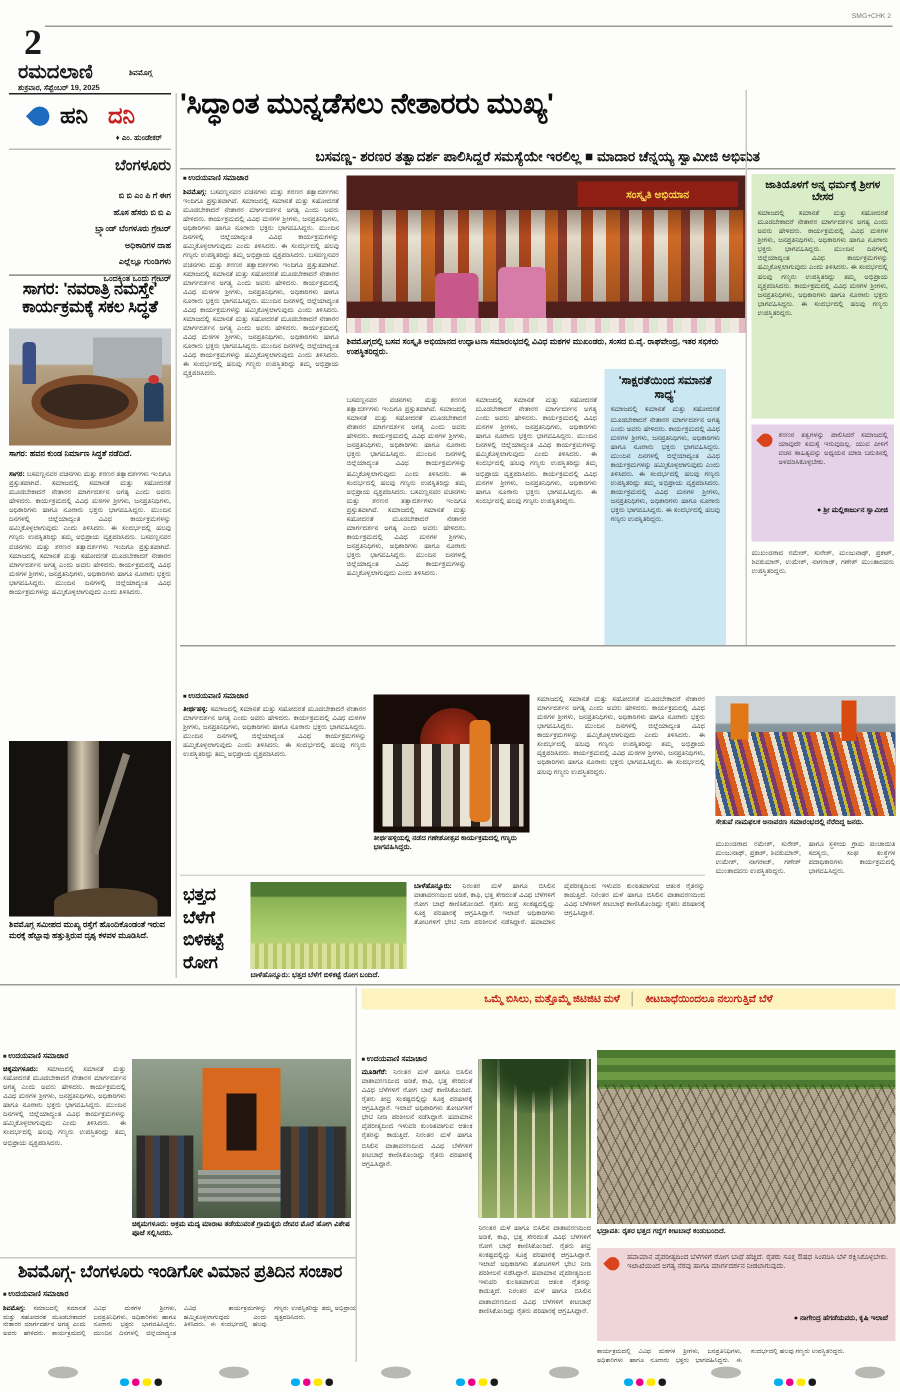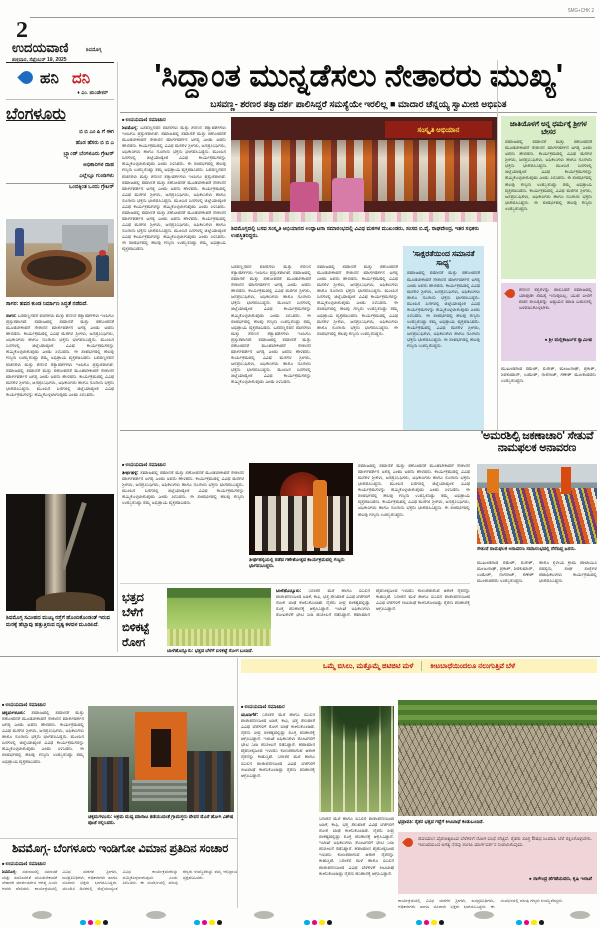--- a/index.html
+++ b/index.html
@@ -22,46 +22,47 @@
   .oval{width:20px;height:8px;background:#b9b9b3;border-radius:50%;}
   .dots span{display:inline-block;width:5.5px;height:5.5px;border-radius:50%;margin-right:2px;}
 </style>
 </head>
 <body>
 <div id="sheet">
 
   <div class="p rule" style="left:30px;top:17px;width:565px;height:1px;"></div>
   <div class="p" style="right:6px;top:8px;font-size:4.5px;color:#777;">SMG+CHK 2</div>
   <div class="p" style="left:16px;top:16px;font-size:24px;font-weight:bold;font-family:'Liberation Serif',serif;">2</div>
-  <div class="p" style="left:12px;top:40px;font-size:13px;font-weight:bold;">ಉದಯವಾಣಿ</div>
+  <div class="p" style="left:12px;top:40px;font-size:13px;font-weight:bold;">ರಮದಲಾಣಿ</div>
   <div class="p" style="left:86px;top:46px;font-size:5px;font-weight:bold;">ಶಿವಮೊಗ್ಗ</div>
   <div class="p" style="left:12px;top:56px;font-size:5px;font-weight:bold;color:#222;">ಶುಕ್ರವಾರ, ಸೆಪ್ಟೆಂಬರ್ 19, 2025</div>
 
-  <div class="p hl" style="left:120px;top:60px;width:477px;height:38px;font-size:31px;text-align:center;">'ಸಿದ್ಧಾಂತ ಮುನ್ನಡೆಸಲು ನೇತಾರರು ಮುಖ್ಯ'</div>
+  <div class="p hl" style="left:120px;top:60px;width:477px;height:38px;font-size:19px;">'ಸಿದ್ಧಾಂತ ಮುನ್ನಡೆಸಲು ನೇತಾರರು ಮುಖ್ಯ'</div>
   <div class="p" style="left:120px;top:99px;width:477px;font-size:9px;font-weight:bold;text-align:center;color:#111;">ಬಸವಣ್ಣ- ಶರಣರ ತತ್ವಾದರ್ಶ ಪಾಲಿಸಿದ್ದರೆ ಸಮಸ್ಯೆಯೇ ಇರಲಿಲ್ಲ ■ ಮಾದಾರ ಚೆನ್ನಯ್ಯ ಸ್ವಾಮೀಜಿ ಅಭಿಮತ</div>
   <div class="p rule" style="left:120px;top:112px;width:477px;height:1px;"></div>
 
   <div class="p" style="left:6px;top:62px;width:108px;height:120px;border-top:1.5px solid #222;border-bottom:1px solid #999;">
     <div style="position:absolute;left:14px;top:8px;width:13px;height:13px;background:#1d6cc0;border-radius:50% 50% 50% 0;transform:rotate(45deg);"></div>
     <span style="position:absolute;left:34px;top:6px;font-size:15px;font-weight:bold;color:#111;">ಹನಿ</span>
     <span style="position:absolute;left:66px;top:6px;font-size:15px;font-weight:bold;color:#c42020;">ದನಿ</span>
     <div style="position:absolute;right:6px;top:26px;font-size:5px;font-weight:bold;">♦ ಎಂ. ಹುಂಡೇಕರ್</div>
     <div style="position:absolute;left:0;top:36px;width:108px;border-top:1px solid #bbb;"></div>
-    <div style="position:absolute;left:0;top:42px;width:108px;text-align:left;font-size:16px;font-weight:bold;text-decoration:underline;">ಬೆಂಗಳೂರು</div>
+    <div style="position:absolute;left:0;top:42px;width:108px;text-align:right;font-size:10px;font-weight:bold;">ಬೆಂಗಳೂರು</div>
   </div>
   <div class="p" style="left:10px;top:126px;width:104px;text-align:right;font-size:5.4px;font-weight:bold;line-height:11px;color:#222;">
     <div>ಬಿ ಬಿ ಎಂ ಪಿ ಗೆ ಈಗ</div>
     <div>ಹೊಸ ಹೆಸರು ಬಿ ಬಿ ಎ</div>
     <div>ಬ್ರ್ಯಾಂಡ್ ಬೆಂಗಳೂರು ಗ್ರೇಟರ್</div>
     <div>ಅಧಿಕಾರಿಗಳ ದಾಹ</div>
     <div>ಎಲ್ಲೆಲ್ಲೂ ಗುಂಡಿಗಳು</div>
     <div>ಒಂದಕ್ಕಿಂತ ಒಂದು ಗ್ರೇಟರ್</div>
   </div>
   <div class="p rule" style="left:6px;top:183px;width:108px;height:1px;"></div>
 
+  <div class="p hl" style="left:4px;top:188px;width:112px;height:28px;font-size:11px;text-align:center;">ಸಾಗರ: 'ನವರಾತ್ರಿ ನಮಸ್ತೇ' ಕಾರ್ಯಕ್ರಮಕ್ಕೆ ಸಕಲ ಸಿದ್ಧತೆ</div>
   <div class="p photo" style="left:6px;top:219px;width:108px;height:78px;background:linear-gradient(#c7ccd1 0%,#c7ccd1 30%,#b5a284 32%,#9b7b58 100%);">
     <div style="position:absolute;left:52%;top:8%;width:42%;height:34%;background:#a9afb2;"></div>
     <div style="position:absolute;left:14%;top:40%;width:66%;height:46%;border:6px solid #7c4b2c;border-radius:50%;background:#38281e;box-sizing:border-box;"></div>
     <div style="position:absolute;left:8%;top:12%;width:9%;height:36%;background:#3a4f86;border-radius:3px 3px 0 0;"></div>
     <div style="position:absolute;right:5%;top:46%;width:12%;height:34%;background:#28415f;border-radius:3px 3px 0 0;"></div>
     <div style="position:absolute;right:7%;top:40%;width:7%;height:8%;background:#c33;border-radius:50%;"></div>
   </div>
   <div class="p cap" style="left:6px;top:300px;width:108px;height:10px;">ಸಾಗರ: ಹವನ ಕುಂಡ ನಿರ್ಮಾಣ ಸಿದ್ಧತೆ ನಡೆದಿದೆ.</div>
   <div class="p bt" style="left:6px;top:313px;width:108px;height:176px;"><b>ಸಾಗರ:</b> <span>ಬಸವಣ್ಣನವರ ವಚನಗಳು ಮತ್ತು ಶರಣರ ತತ್ವಾದರ್ಶಗಳು ಇಂದಿಗೂ ಪ್ರಸ್ತುತವಾಗಿವೆ. ಸಮಾಜದಲ್ಲಿ ಸಮಾನತೆ ಮತ್ತು ಸಹೋದರತೆ ಮೂಡಬೇಕಾದರೆ ನೇತಾರರ ಮಾರ್ಗದರ್ಶನ ಅಗತ್ಯ ಎಂದು ಅವರು ಹೇಳಿದರು. ಕಾರ್ಯಕ್ರಮದಲ್ಲಿ ವಿವಿಧ ಮಠಗಳ ಶ್ರೀಗಳು, ಜನಪ್ರತಿನಿಧಿಗಳು, ಅಧಿಕಾರಿಗಳು ಹಾಗೂ ನೂರಾರು ಭಕ್ತರು ಭಾಗವಹಿಸಿದ್ದರು. ಮುಂದಿನ ದಿನಗಳಲ್ಲಿ ಜಿಲ್ಲೆಯಾದ್ಯಂತ ವಿವಿಧ ಕಾರ್ಯಕ್ರಮಗಳನ್ನು ಹಮ್ಮಿಕೊಳ್ಳಲಾಗುವುದು ಎಂದು ತಿಳಿಸಿದರು. ಈ ಸಂದರ್ಭದಲ್ಲಿ ಹಲವು ಗಣ್ಯರು ಉಪಸ್ಥಿತರಿದ್ದು ತಮ್ಮ ಅಭಿಪ್ರಾಯ ವ್ಯಕ್ತಪಡಿಸಿದರು. ಬಸವಣ್ಣನವರ ವಚನಗಳು ಮತ್ತು ಶರಣರ ತತ್ವಾದರ್ಶಗಳು ಇಂದಿಗೂ ಪ್ರಸ್ತುತವಾಗಿವೆ. ಸಮಾಜದಲ್ಲಿ ಸಮಾನತೆ ಮತ್ತು ಸಹೋದರತೆ ಮೂಡಬೇಕಾದರೆ ನೇತಾರರ ಮಾರ್ಗದರ್ಶನ ಅಗತ್ಯ ಎಂದು ಅವರು ಹೇಳಿದರು. ಕಾರ್ಯಕ್ರಮದಲ್ಲಿ ವಿವಿಧ ಮಠಗಳ ಶ್ರೀಗಳು, ಜನಪ್ರತಿನಿಧಿಗಳು, ಅಧಿಕಾರಿಗಳು ಹಾಗೂ ನೂರಾರು ಭಕ್ತರು ಭಾಗವಹಿಸಿದ್ದರು. ಮುಂದಿನ ದಿನಗಳಲ್ಲಿ ಜಿಲ್ಲೆಯಾದ್ಯಂತ ವಿವಿಧ ಕಾರ್ಯಕ್ರಮಗಳನ್ನು ಹಮ್ಮಿಕೊಳ್ಳಲಾಗುವುದು ಎಂದು ತಿಳಿಸಿದರು.</span></div>
   <div class="p photo" style="left:6px;top:494px;width:108px;height:117px;background:#14110e;">
@@ -113,21 +114,20 @@
   <div class="p by" style="left:122px;top:461px;">ಉದಯವಾಣಿ ಸಮಾಚಾರ</div>
   <div class="p bt" style="left:122px;top:470px;width:122px;height:112px;"><b>ತೀರ್ಥಹಳ್ಳಿ:</b> <span>ಸಮಾಜದಲ್ಲಿ ಸಮಾನತೆ ಮತ್ತು ಸಹೋದರತೆ ಮೂಡಬೇಕಾದರೆ ನೇತಾರರ ಮಾರ್ಗದರ್ಶನ ಅಗತ್ಯ ಎಂದು ಅವರು ಹೇಳಿದರು. ಕಾರ್ಯಕ್ರಮದಲ್ಲಿ ವಿವಿಧ ಮಠಗಳ ಶ್ರೀಗಳು, ಜನಪ್ರತಿನಿಧಿಗಳು, ಅಧಿಕಾರಿಗಳು ಹಾಗೂ ನೂರಾರು ಭಕ್ತರು ಭಾಗವಹಿಸಿದ್ದರು. ಮುಂದಿನ ದಿನಗಳಲ್ಲಿ ಜಿಲ್ಲೆಯಾದ್ಯಂತ ವಿವಿಧ ಕಾರ್ಯಕ್ರಮಗಳನ್ನು ಹಮ್ಮಿಕೊಳ್ಳಲಾಗುವುದು ಎಂದು ತಿಳಿಸಿದರು. ಈ ಸಂದರ್ಭದಲ್ಲಿ ಹಲವು ಗಣ್ಯರು ಉಪಸ್ಥಿತರಿದ್ದು ತಮ್ಮ ಅಭಿಪ್ರಾಯ ವ್ಯಕ್ತಪಡಿಸಿದರು.</span></div>
   <div class="p photo" style="left:249px;top:463px;width:104px;height:92px;background:#170c07;">
     <div style="position:absolute;left:30%;top:10%;width:42%;height:48%;background:radial-gradient(#b03018,#58160c);border-radius:50%;"></div>
     <div style="position:absolute;left:6%;top:36%;width:90%;height:60%;background:repeating-linear-gradient(90deg,#e9e4d6 0 7px,#2a2220 7px 13px,#d8d2c2 13px 21px,#3a2a22 21px 26px);"></div>
     <div style="position:absolute;left:62%;top:18%;width:13%;height:74%;background:#e07a22;border-radius:4px;"></div>
   </div>
   <div class="p cap" style="left:249px;top:557px;width:104px;height:22px;font-size:4.8px;">ತೀರ್ಥಹಳ್ಳಿಯಲ್ಲಿ ನಡೆದ ಗಣೇಶೋತ್ಸವ ಕಾರ್ಯಕ್ರಮದಲ್ಲಿ ಗಣ್ಯರು ಭಾಗವಹಿಸಿದ್ದರು.</div>
   <div class="p bt" style="left:358px;top:463px;width:112px;height:118px;"><span>ಸಮಾಜದಲ್ಲಿ ಸಮಾನತೆ ಮತ್ತು ಸಹೋದರತೆ ಮೂಡಬೇಕಾದರೆ ನೇತಾರರ ಮಾರ್ಗದರ್ಶನ ಅಗತ್ಯ ಎಂದು ಅವರು ಹೇಳಿದರು. ಕಾರ್ಯಕ್ರಮದಲ್ಲಿ ವಿವಿಧ ಮಠಗಳ ಶ್ರೀಗಳು, ಜನಪ್ರತಿನಿಧಿಗಳು, ಅಧಿಕಾರಿಗಳು ಹಾಗೂ ನೂರಾರು ಭಕ್ತರು ಭಾಗವಹಿಸಿದ್ದರು. ಮುಂದಿನ ದಿನಗಳಲ್ಲಿ ಜಿಲ್ಲೆಯಾದ್ಯಂತ ವಿವಿಧ ಕಾರ್ಯಕ್ರಮಗಳನ್ನು ಹಮ್ಮಿಕೊಳ್ಳಲಾಗುವುದು ಎಂದು ತಿಳಿಸಿದರು. ಈ ಸಂದರ್ಭದಲ್ಲಿ ಹಲವು ಗಣ್ಯರು ಉಪಸ್ಥಿತರಿದ್ದು ತಮ್ಮ ಅಭಿಪ್ರಾಯ ವ್ಯಕ್ತಪಡಿಸಿದರು.</span> <span>ಕಾರ್ಯಕ್ರಮದಲ್ಲಿ ವಿವಿಧ ಮಠಗಳ ಶ್ರೀಗಳು, ಜನಪ್ರತಿನಿಧಿಗಳು, ಅಧಿಕಾರಿಗಳು ಹಾಗೂ ನೂರಾರು ಭಕ್ತರು ಭಾಗವಹಿಸಿದ್ದರು. ಈ ಸಂದರ್ಭದಲ್ಲಿ ಹಲವು ಗಣ್ಯರು ಉಪಸ್ಥಿತರಿದ್ದರು.</span></div>
 
-  <div class="p hl" style="left:477px;top:430px;width:120px;height:30px;font-size:11px;text-align:center;">'ಅಮರಶಿಲ್ಪಿ ಜಕಣಾಚಾರಿ' ಸೇತುವೆ ನಾಮಫಲಕ ಅನಾವರಣ</div>
   <div class="p photo" style="left:477px;top:464px;width:120px;height:80px;background:linear-gradient(#ccd4d8 0 22%,#8898a0 24%,#6a6a5a 100%);">
     <div style="position:absolute;left:0;top:30%;width:100%;height:70%;background:repeating-linear-gradient(75deg,#d85c20 0 4px,#e8e0cc 4px 7px,#3a5a8a 7px 10px,#c8b830 10px 12px,#7a3a6a 12px 15px);"></div>
     <div style="position:absolute;left:8%;top:6%;width:10%;height:30%;background:#e07818;"></div>
     <div style="position:absolute;left:70%;top:4%;width:8%;height:34%;background:#d84a10;"></div>
   </div>
   <div class="p cap" style="left:477px;top:546px;width:120px;height:12px;font-size:4.8px;">ಸೇತುವೆ ನಾಮಫಲಕ ಅನಾವರಣ ಸಮಾರಂಭದಲ್ಲಿ ನೆರೆದಿದ್ದ ಜನರು.</div>
   <div class="p bt" style="left:477px;top:560px;width:57px;height:92px;">ಮುಖಂಡರಾದ ರಮೇಶ್, ಸುರೇಶ್, ಮಂಜುನಾಥ್, ಪ್ರಕಾಶ್, ಶಿವಕುಮಾರ್, ಉಮೇಶ್, ನಾಗರಾಜ್, ಗಣೇಶ್ ಮುಂತಾದವರು ಉಪಸ್ಥಿತರಿದ್ದರು.</div>
   <div class="p bt" style="left:539px;top:560px;width:58px;height:92px;">ಹಾಗೂ ಸ್ಥಳೀಯ ಗ್ರಾಮ ಪಂಚಾಯಿತಿ ಸದಸ್ಯರು, ಸಂಘ ಸಂಸ್ಥೆಗಳ ಪದಾಧಿಕಾರಿಗಳು ಕಾರ್ಯಕ್ರಮದಲ್ಲಿ ಭಾಗವಹಿಸಿದ್ದರು.</div>
 
   <div class="p rule" style="left:120px;top:583px;width:350px;height:1px;background:#d5d5cf;"></div>

